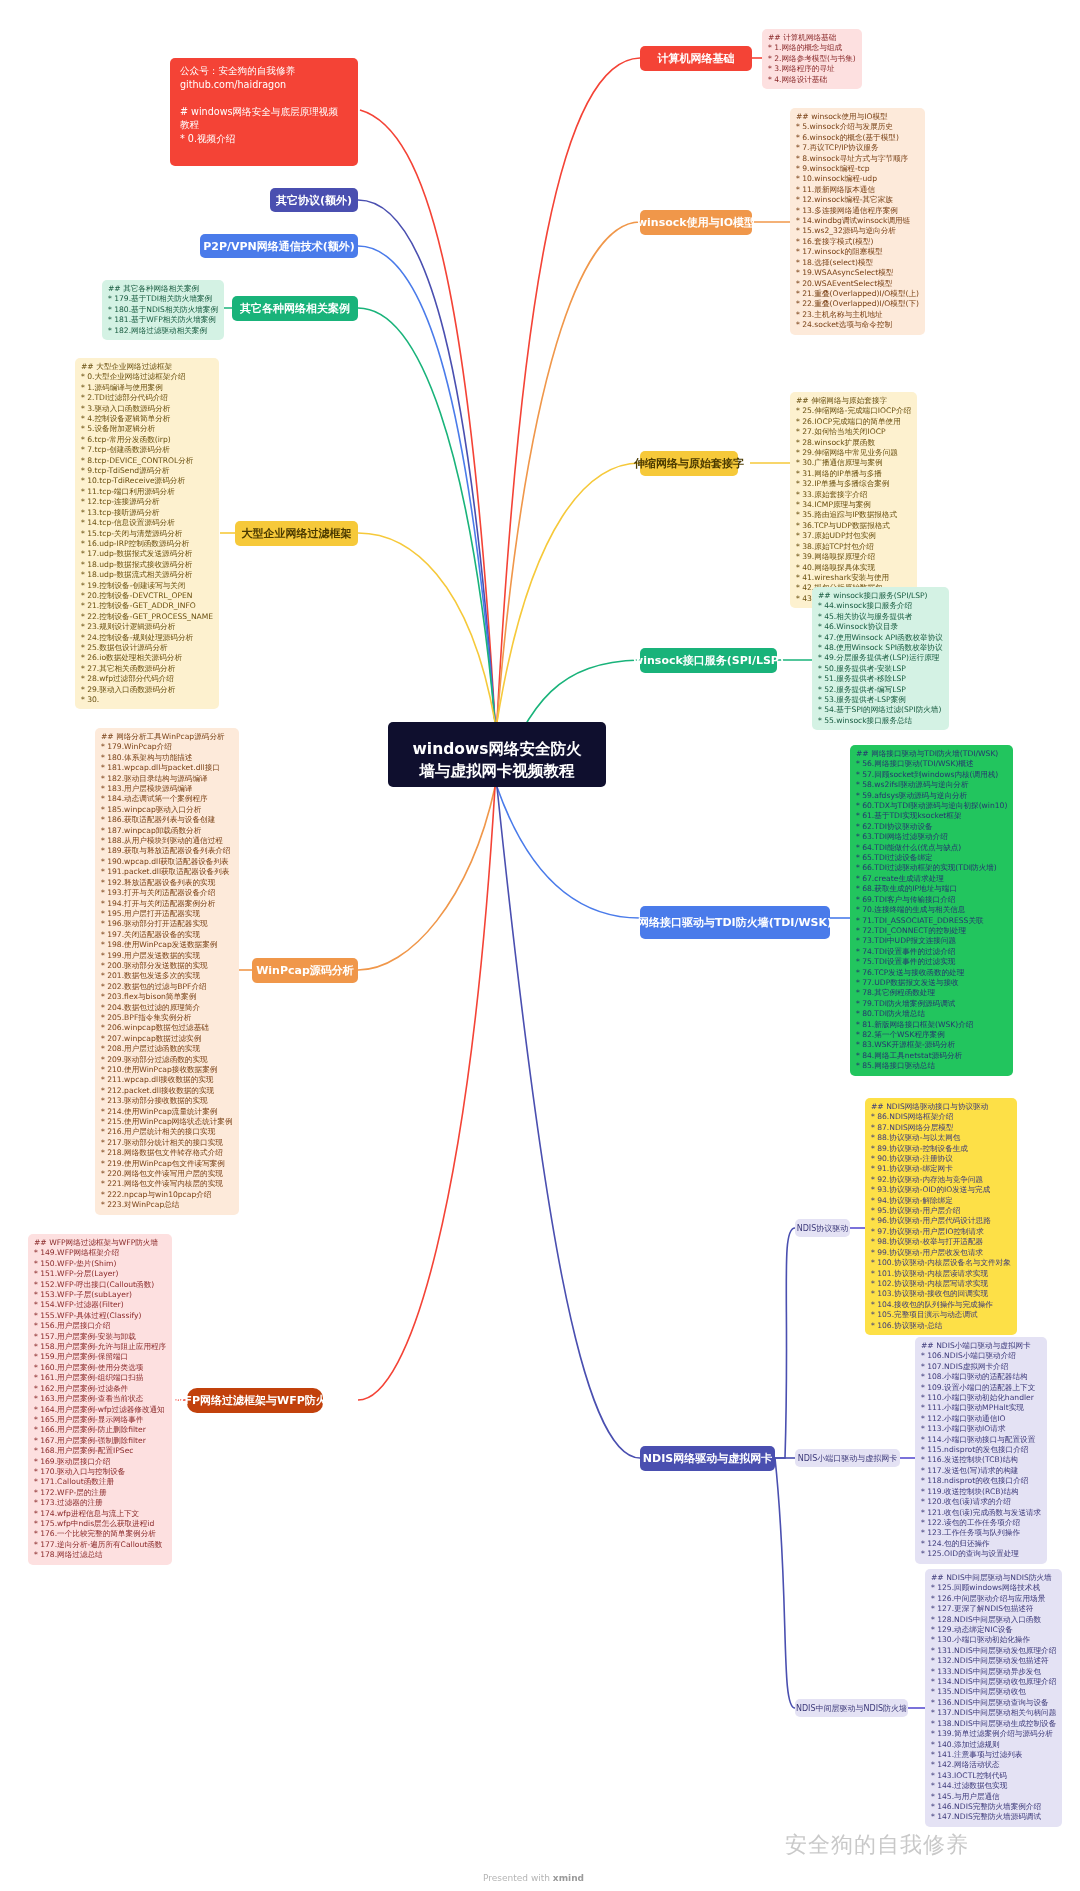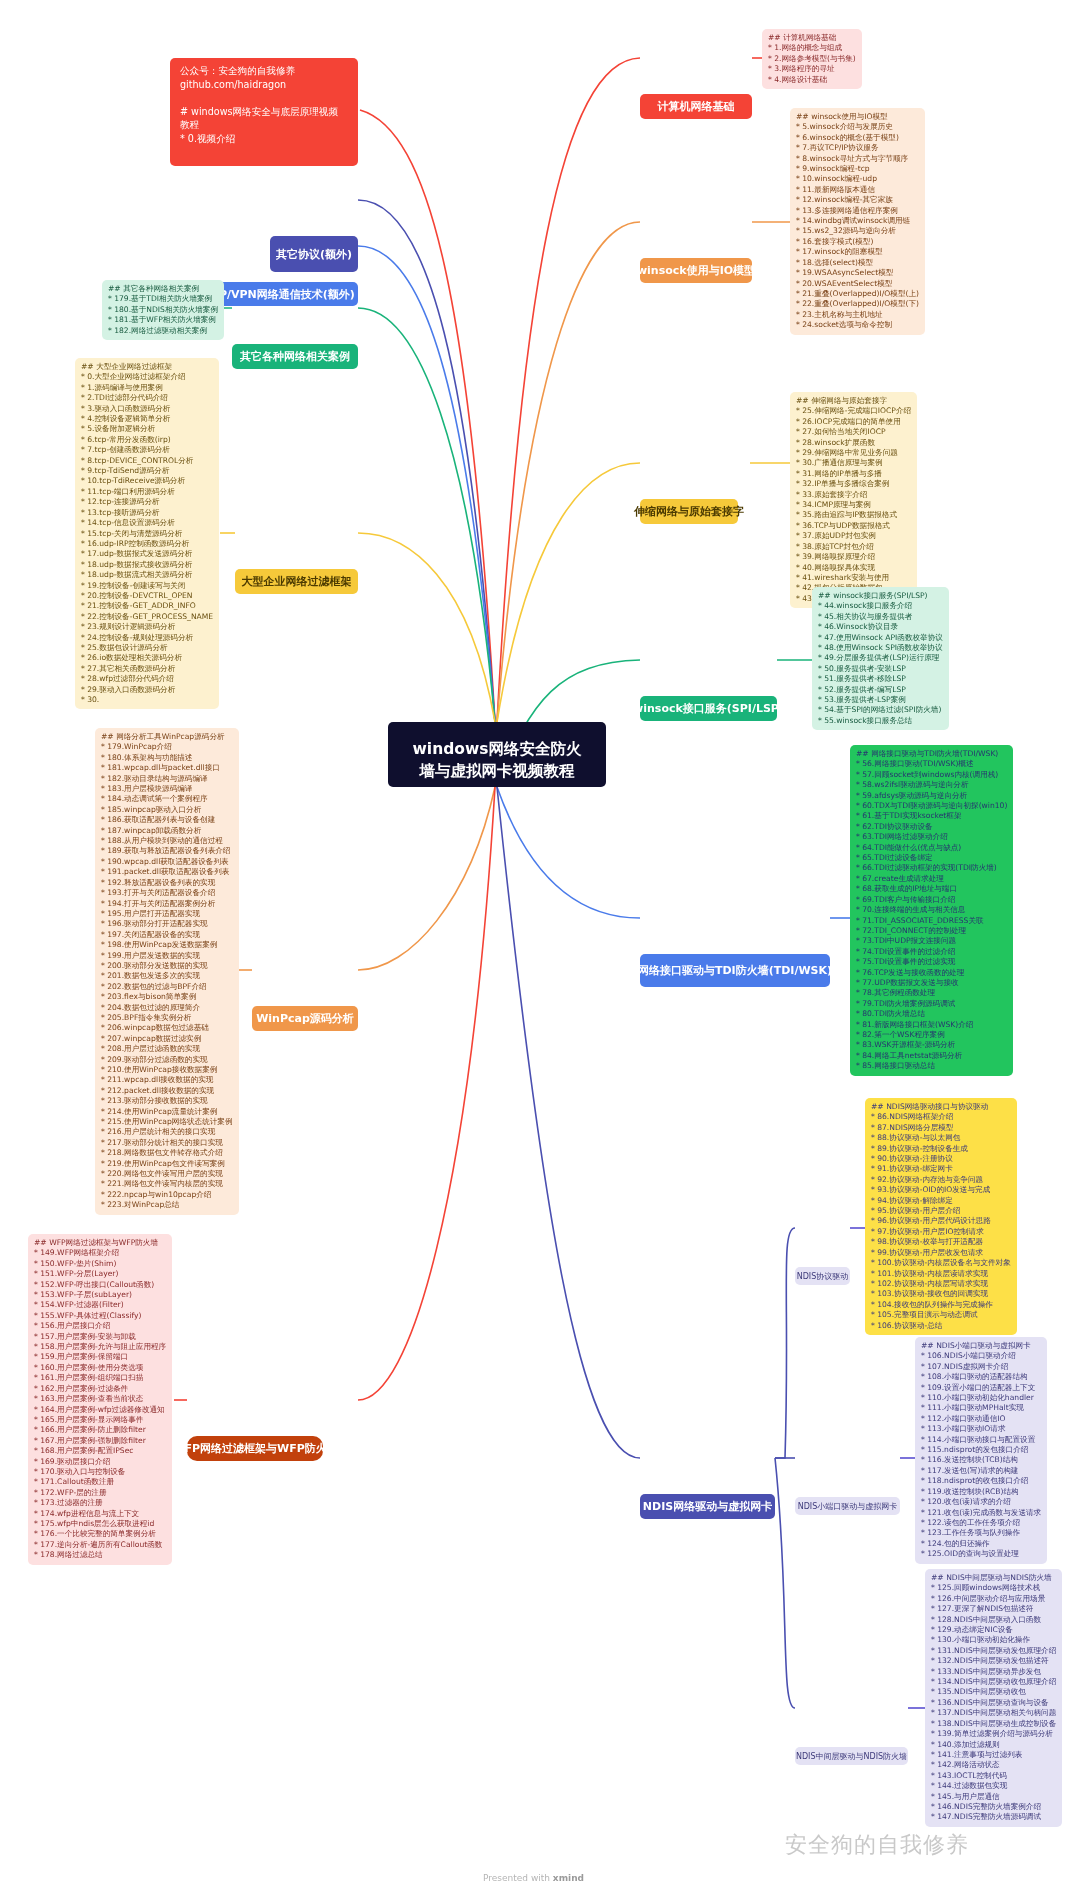--- a/index.html
+++ b/index.html
@@ -1,18 +1,18 @@
 <!DOCTYPE html>
 <html><head>
 <meta charset="utf-8">
 <style>
   html,body{margin:0;padding:0;background:#fff;}
   body{width:1080px;height:1891px;position:relative;overflow:hidden;font-family:"DejaVu Sans","Liberation Sans",sans-serif;}
   svg.links{position:absolute;left:0;top:0;width:1080px;height:1891px;}
-  .node{position:absolute;border-radius:5px;color:#fff;font-weight:bold;font-size:11px;display:flex;align-items:center;justify-content:center;white-space:nowrap;box-sizing:border-box;margin-top:48px;}
+  .node{position:absolute;border-radius:5px;color:#fff;font-weight:bold;font-size:11px;display:flex;align-items:center;justify-content:center;white-space:nowrap;box-sizing:border-box;}
   .note{position:absolute;border-radius:5px;font-size:7.6px;line-height:10.4px;padding:4px 6px;box-sizing:border-box;white-space:nowrap;}
   .note div{white-space:nowrap;}
   .root{position:absolute;left:388px;top:722px;width:218px;height:65px;background:#0f0f2e;color:#fff;border-radius:5px;font-size:15.5px;font-weight:bold;line-height:22px;text-align:center;padding:16px 20px;box-sizing:border-box;}
   .intro{position:absolute;left:170px;top:58px;width:188px;height:108px;background:#f44336;color:#fff;border-radius:5px;font-size:9.6px;line-height:13.6px;padding:6px 10px;box-sizing:border-box;}
   .intro div{min-height:13.6px;}
   .watermark{position:absolute;left:785px;top:1830px;font-size:22px;color:#c9c9c9;letter-spacing:1px;}
   .footer{position:absolute;left:483px;top:1873px;font-size:9px;color:#b5b5b5;}
   .footer b{font-weight:bold;color:#9a9a9a;}
 </style>
 </head>
@@ -271,21 +271,21 @@
     <div>* 140.添加过滤规则</div>
     <div>* 141.注意事项与过滤列表</div>
     <div>* 142.网络活动状态</div>
     <div>* 143.IOCTL控制代码</div>
     <div>* 144.过滤数据包实现</div>
     <div>* 145.与用户层通信</div>
     <div>* 146.NDIS完整防火墙案例介绍</div>
     <div>* 147.NDIS完整防火墙源码调试</div>
   </div>
 
-<div class="node" style="left:270px;top:188px;width:88px;height:36px;background:#4a4fb0;">
+<div class="node" style="left:270px;top:188px;width:88px;height:24px;background:#4a4fb0;">
     <span>其它协议(额外)</span>
   </div>
 
 <div class="node" style="left:200px;top:234px;width:158px;height:24px;background:#4a7bea;">
     <span>P2P/VPN网络通信技术(额外)</span>
   </div>
 
 <div class="node" style="left:232px;top:296px;width:126px;height:25px;background:#19b37a;">
     <span>其它各种网络相关案例</span>
   </div>

